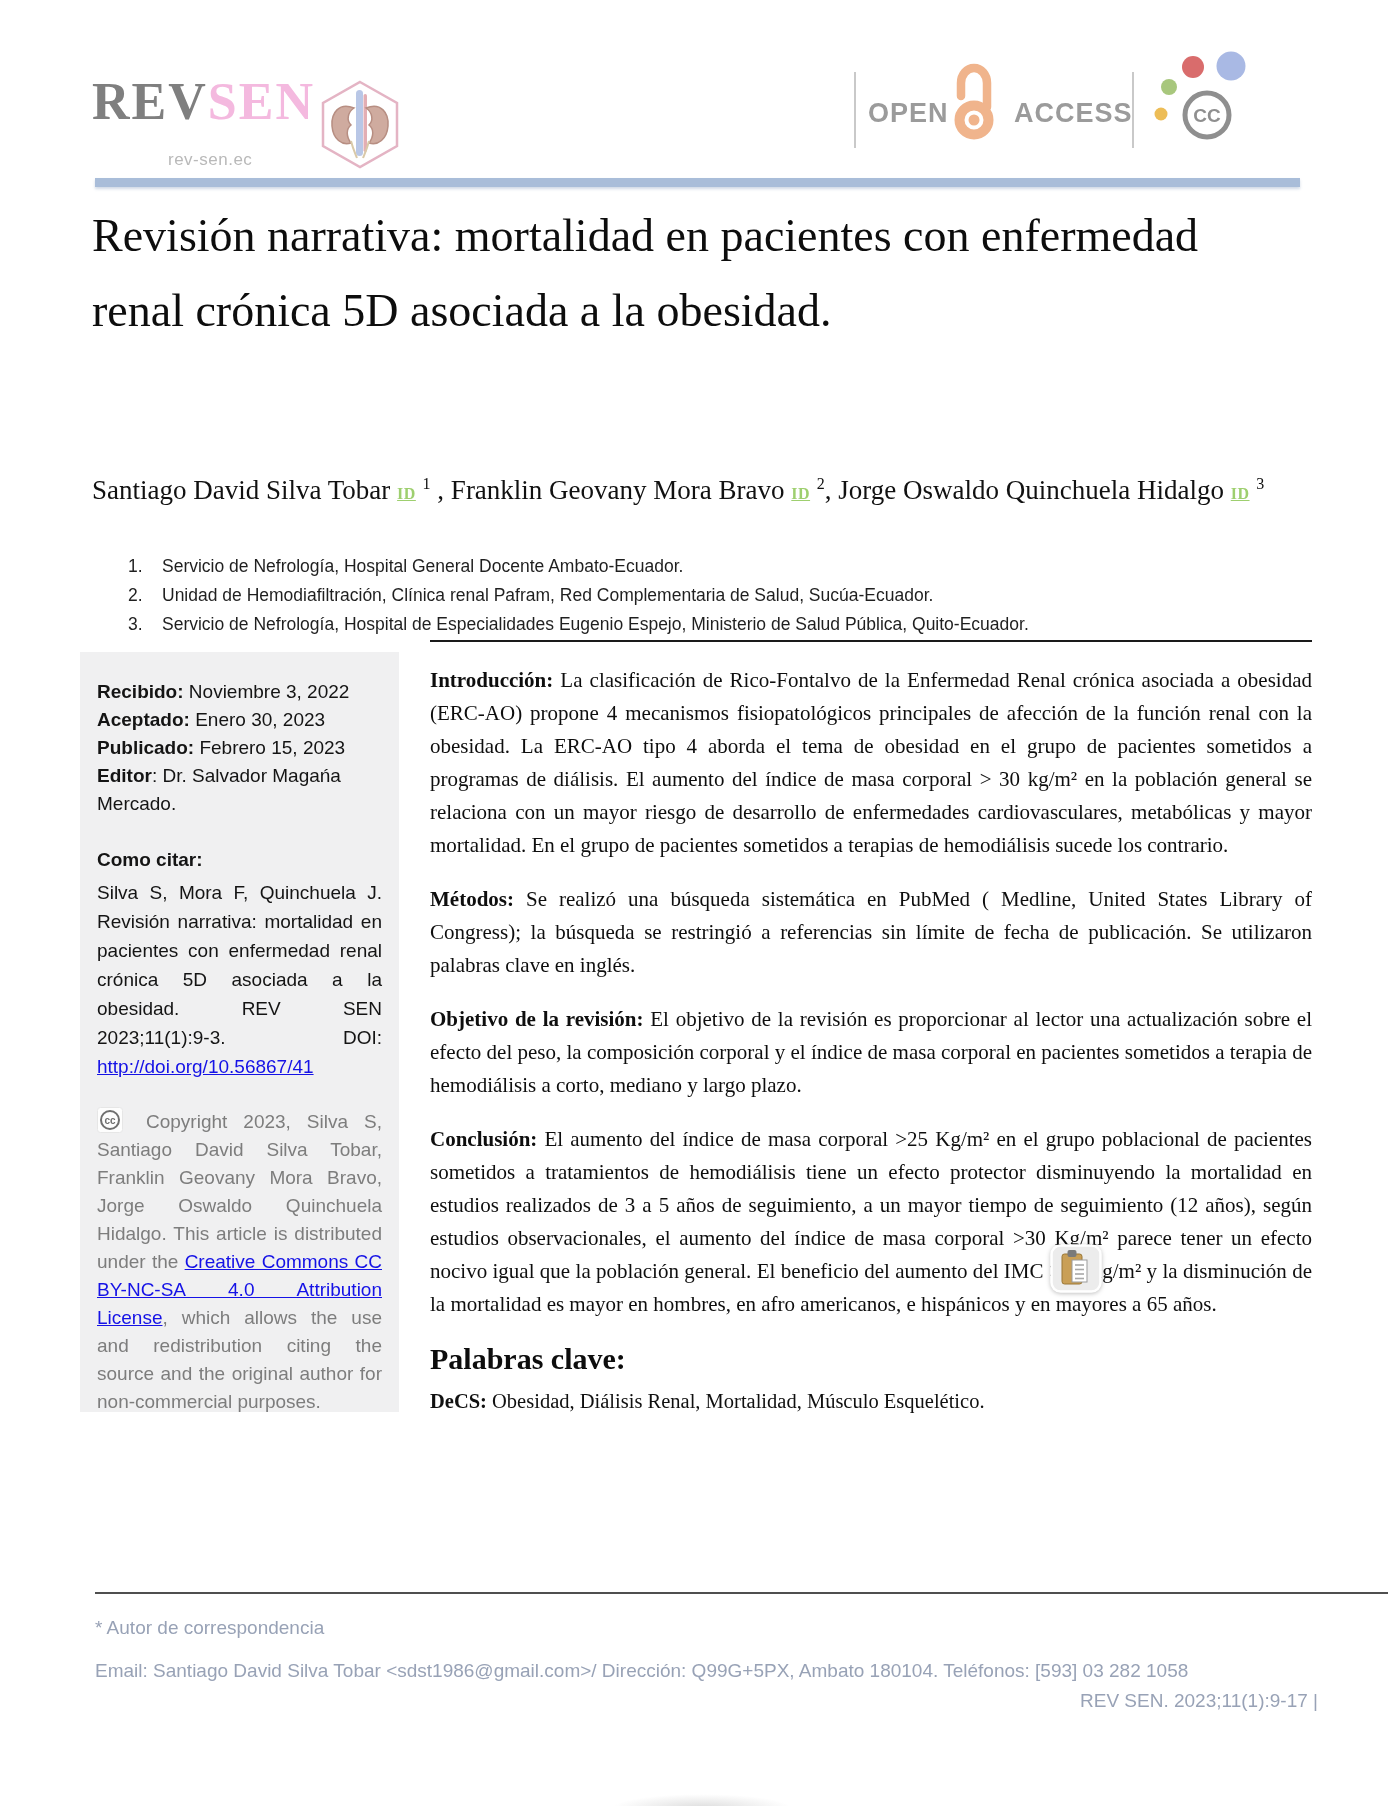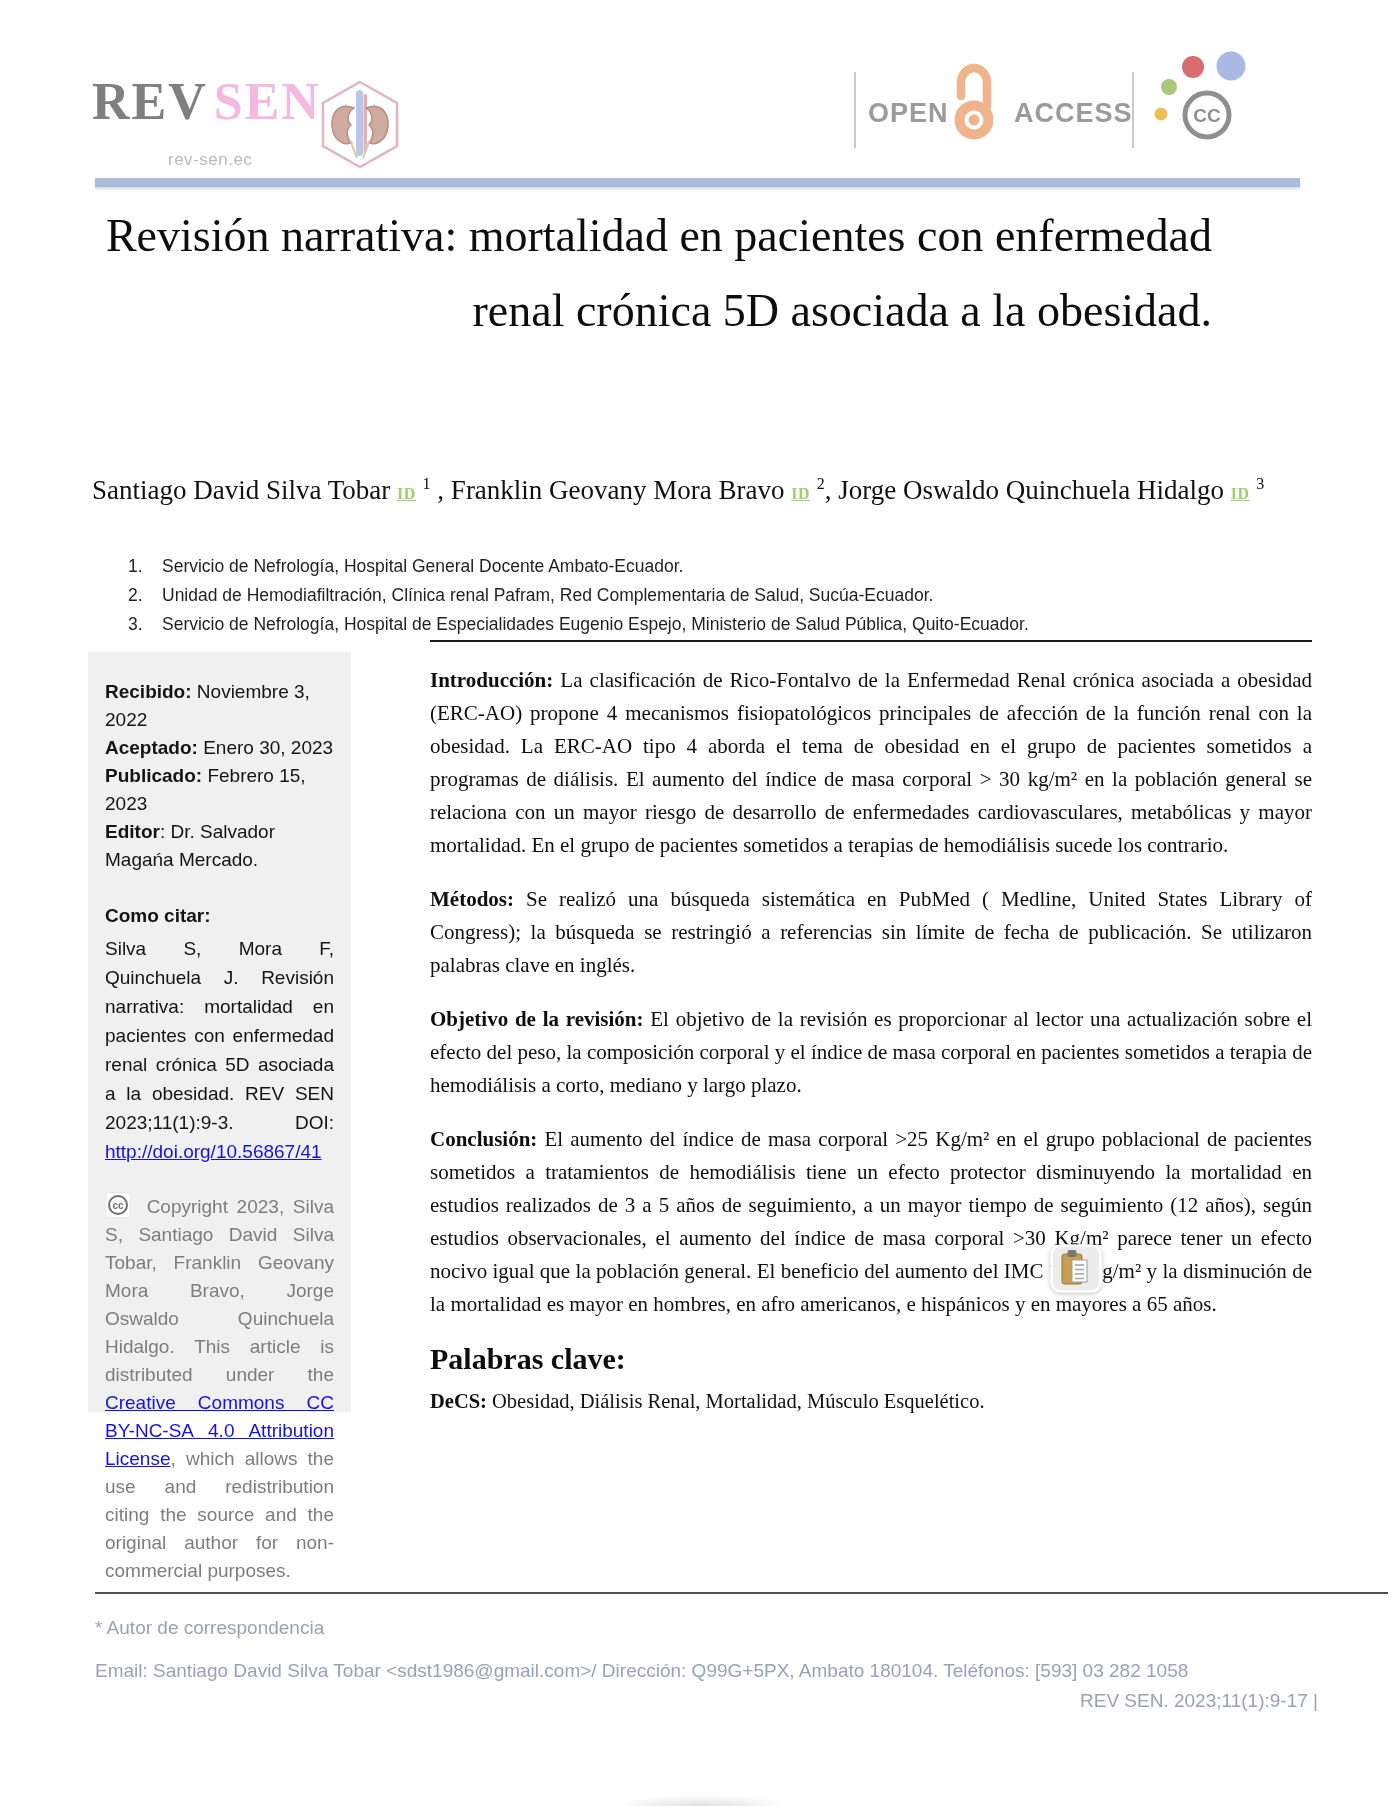--- a/index.html
+++ b/index.html
@@ -8,51 +8,51 @@
     --copyright-gray:#7d7d7d; --footer-gray:#98a2b6; --oa-orange:#f0b48c; --oa-text-gray:#9b9b9b;
   }
   html,body{margin:0;padding:0;background:#fff;}
   #canvas{position:relative;width:1392px;height:1806px;background:#fff;overflow:hidden;
           font-family:"Liberation Serif",serif;color:#101010;}
 
   
   .brand{position:absolute;left:92px;top:76px;font-family:"Liberation Serif",serif;
          font-weight:bold;font-size:52px;letter-spacing:2px;line-height:1;}
   .brand-rev{color:var(--brand-gray);}
-  .brand-sen{color:var(--brand-pink);margin-left:6px;}
+  .brand-sen{color:var(--brand-pink);margin-left:0;}
   .brand-url{position:absolute;left:168px;top:150px;font-family:"Liberation Sans",sans-serif;
              font-size:17px;color:#b9b9b9;letter-spacing:.5px;}
   .kidney-logo{position:absolute;left:316px;top:80px;}
   .oa-open,.oa-access{position:absolute;top:98px;font-family:"Liberation Sans",sans-serif;
              font-weight:bold;font-size:27px;color:var(--oa-text-gray);letter-spacing:1px;}
   .oa-open{left:868px;}
   .oa-access{left:1014px;}
   .vline{position:absolute;top:72px;width:2px;height:76px;background:#c9c9c9;}
   .vline1{left:854px;} .vline2{left:1132px;}
   .oa-lock{position:absolute;left:950px;top:56px;}
   .cc-badge{position:absolute;left:1150px;top:46px;}
   .header-bar{position:absolute;left:95px;top:178px;width:1205px;height:9px;
               background:var(--header-bar-blue);box-shadow:0 2px 3px rgba(150,170,200,.45);}
 
   
   .article-title{position:absolute;left:92px;top:198px;width:1120px;margin:0;
-                 font-size:46px;font-weight:normal;line-height:75px;color:#0d0d0d;text-align:right;}
+                 font-size:46px;font-weight:normal;line-height:75px;color:#0d0d0d;}
   .author-line{position:absolute;left:92px;top:462px;width:1270px;margin:0;
                font-size:27px;line-height:43px;color:#111;}
   .orcid{font-size:16px;color:var(--orcid-green);text-decoration:underline;font-weight:bold;
          letter-spacing:.5px;cursor:pointer;}
   .author-line sup{font-size:16px;}
   .aff-list{position:absolute;left:128px;top:552px;font-family:"Liberation Sans",sans-serif;
             font-size:17.5px;color:#1f1f1f;line-height:29px;}
   .aff-row{display:flex;}
   .aff-num{width:34px;flex:0 0 34px;}
   .aff-text{flex:1;}
 
   
-  .sidebar{position:absolute;left:88px;top:652px;width:263px;height:760px;box-sizing:border-box;
+  .sidebar{position:absolute;left:80px;top:652px;width:319px;height:760px;box-sizing:border-box;
            background:var(--sidebar-bg);padding:26px 17px 20px 17px;
            font-family:"Liberation Sans",sans-serif;font-size:19px;color:#141414;}
   .side-row{line-height:28px;}
   .cite-heading{font-weight:bold;margin:28px 0 4px 0;line-height:28px;}
   .cite-par{margin:2px 0 0 0;text-align:justify;line-height:29px;}
   .doi-link,.cc-license-link{color:var(--link-blue);text-decoration:underline;cursor:pointer;}
   .copyright-par{margin:26px 0 0 0;text-align:justify;line-height:28px;color:var(--copyright-gray);}
   .cc-mini{vertical-align:-5px;margin-right:7px;}
 
   

